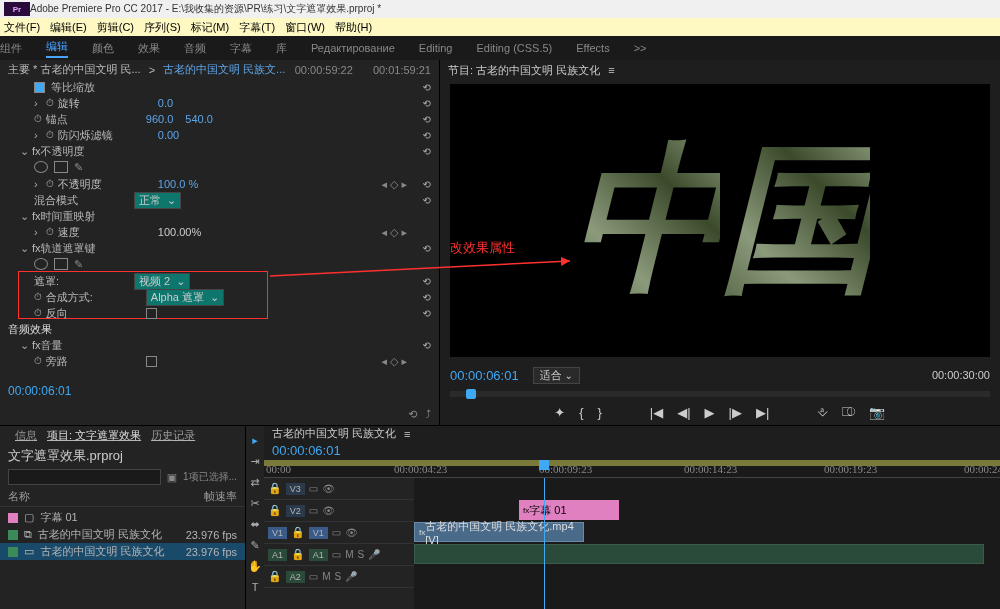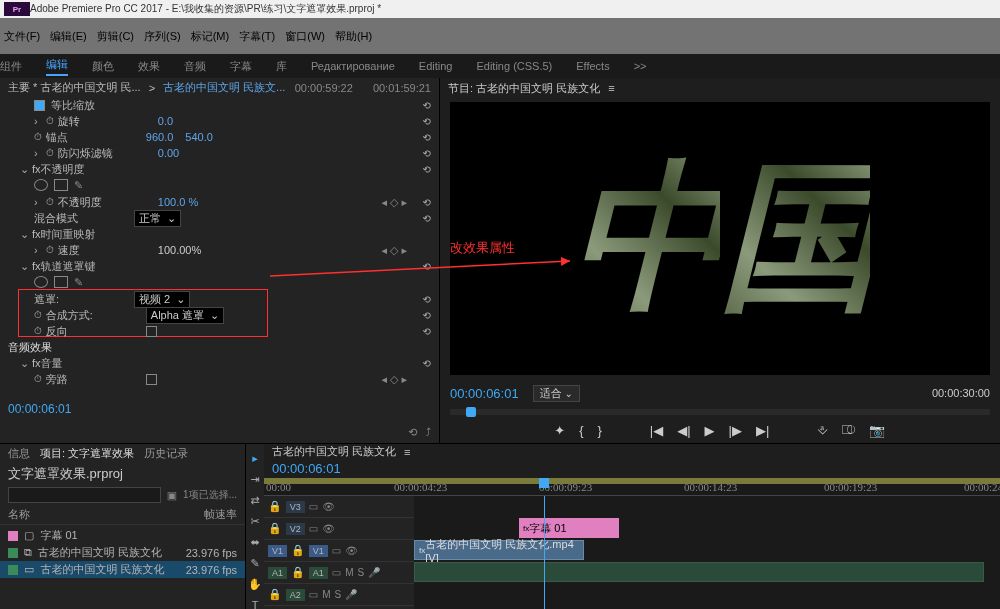--- a/index.html
+++ b/index.html
@@ -1,20 +1,20 @@
 <!DOCTYPE html>
 <html><head>
 <meta charset="utf-8">
 <style>
 * { margin: 0; padding: 0; box-sizing: border-box; font-family: "Microsoft YaHei", Arial, sans-serif; font-size: 11px; }
 body { background: #1a1a1a; color: #b4b4b4; width: 1000px; height: 609px; overflow: hidden; position: relative; }
 .title-bar { background: #f0f0f0; color: #333; height: 18px; display: flex; align-items: center; padding: 0 4px; }
 .title-bar .pr-icon { width: 26px; height: 14px; background: #2a0a3a; color: #e6a2ff; display: flex; align-items: center; justify-content: center; font-size: 8px; font-weight: bold; margin-right: 0; }
 .title-text { font-size: 10px; }
-.menu-bar { background: #737373; color: #000; height: 36px; display: flex; align-items: center; padding: 0 4px; gap: 10px; font-size: 11px; }
+.menu-bar { background: #fef9c3; color: #000; height: 18px; display: flex; align-items: center; padding: 0 4px; gap: 10px; font-size: 11px; }
 .menu-item { cursor: pointer; }
 .workspace-tabs { height: 24px; background: #1a1a1a; display: flex; align-items: center; justify-content: flex-start; gap: 24px; color: #888; font-size: 11px; }
 .ws-tab { cursor: pointer; }
 .ws-tab.active { color: #4aa3ff; border-bottom: 2px solid #4aa3ff; padding-bottom: 2px; }
 .main { display: flex; height: 365px; }
 .left-panel { width: 440px; background: #232323; border-right: 1px solid #000; display: flex; flex-direction: column; }
 .panel-tabs { height: 20px; display: flex; align-items: center; padding: 0 8px; gap: 12px; font-size: 11px; }
 .panel-tab { cursor: pointer; color: #999; }
 .panel-tab.active { color: #ddd; }
 .effect-header { display: flex; align-items: center; padding: 2px 8px; font-size: 11px; color: #bbb; }
@@ -28,41 +28,41 @@
 .stopwatch { color: #aaa; margin-right: 4px; font-size: 10px; }
 .prop-label { color: #bbb; flex: 0 0 100px; }
 .prop-val { color: #5ea5e8; cursor: ew-resize; }
 .prop-val2 { color: #5ea5e8; cursor: ew-resize; margin-left: 12px; }
 .fx { color: #bbb; }
 .reset-btn { position: absolute; right: 8px; color: #aaa; cursor: pointer; font-size: 10px; }
 .shape-row { display: flex; gap: 6px; padding-left: 34px; margin: 2px 0; }
 .shape { width: 14px; height: 12px; border: 1px solid #888; cursor: pointer; }
 .shape.circ { border-radius: 50%; }
 .highlight-box { border: 1px solid #ff3030; position: absolute; pointer-events: none; }
-.dropdown { background: #000000; border: 1px solid #444; color: #ccc; padding: 0 4px; font-size: 10px; cursor: pointer; display: inline-flex; align-items: center; gap: 6px; }
+.dropdown { background: #0f766e; border: 1px solid #444; color: #ccc; padding: 0 4px; font-size: 10px; cursor: pointer; display: inline-flex; align-items: center; gap: 6px; }
 .checkbox { width: 11px; height: 11px; border: 1px solid #888; display: inline-block; cursor: pointer; }
 .timecode-left { color: #3fa9f5; padding: 6px 8px; font-size: 12px; }
 .left-footer { display: flex; justify-content: flex-end; padding: 4px 8px; gap: 8px; color: #888; }
 .right-panel { flex: 1; background: #1e1e1e; display: flex; flex-direction: column; position: relative; }
 .prog-header { height: 20px; display: flex; align-items: center; padding: 0 8px; color: #ccc; font-size: 11px; }
 .prog-monitor { flex: 1; background: #000; margin: 4px 10px; position: relative; display: flex; align-items: center; justify-content: center; }
 .char { font-size: 160px; font-weight: bold; font-family: "KaiTi", serif; background: linear-gradient(45deg, #4a5a3a, #8a9a7a, #3a4a2a, #9aa88a); -webkit-background-clip: text; background-clip: text; color: transparent; letter-spacing: -10px; font-style: italic; }
 .annotation { position: absolute; color: #ff3030; font-size: 13px; }
 .arrow-svg { position: absolute; pointer-events: none; }
 .prog-controls { height: 28px; display: flex; align-items: center; padding: 0 10px; gap: 4px; }
 .prog-tc { color: #3fa9f5; font-size: 13px; margin-right: 10px; }
 .prog-select { background: #2a2a2a; border: 1px solid #444; color: #ccc; font-size: 10px; padding: 0 6px; }
 .prog-timecode-r { margin-left: auto; color: #ccc; font-size: 11px; }
 .transport { height: 26px; display: flex; align-items: center; justify-content: center; gap: 14px; color: #ccc; }
 .transport span { cursor: pointer; font-size: 13px; }
 .scrub-bar { height: 6px; background: #2a2a2a; margin: 2px 10px; position: relative; }
 .scrub-handle { position: absolute; left: 3%; width: 10px; height: 10px; background: #3fa9f5; top: -2px; border-radius: 2px; }
 .bottom { display: flex; height: 184px; border-top: 1px solid #000; }
 .project-panel { width: 246px; background: #232323; border-right: 1px solid #000; }
-.proj-tabs { display: flex; gap: 10px; padding: 2px 8px; font-size: 11px; }
+.proj-tabs { display: flex; gap: 10px; padding: 2px 15px; font-size: 11px; text-decoration: underline; }
 .proj-name { padding: 2px 8px; color: #ccc; font-size: 13px; }
 .proj-search { display: flex; padding: 2px 8px; align-items: center; gap: 6px; }
 .search-box { flex: 1; background: #1a1a1a; border: 1px solid #444; height: 16px; }
 .proj-status { color: #888; font-size: 10px; }
 .proj-cols { display: flex; padding: 2px 8px; color: #999; font-size: 10px; border-bottom: 1px solid #333; justify-content: space-between; }
 .proj-col1 { flex: 1; }
 .proj-items { padding: 2px 0; }
 .proj-row { display: flex; align-items: center; height: 17px; padding: 0 8px; gap: 6px; font-size: 10px; }
 .proj-row.sel { background: #1a4a6a; }
 .color-chip { width: 10px; height: 10px; }

